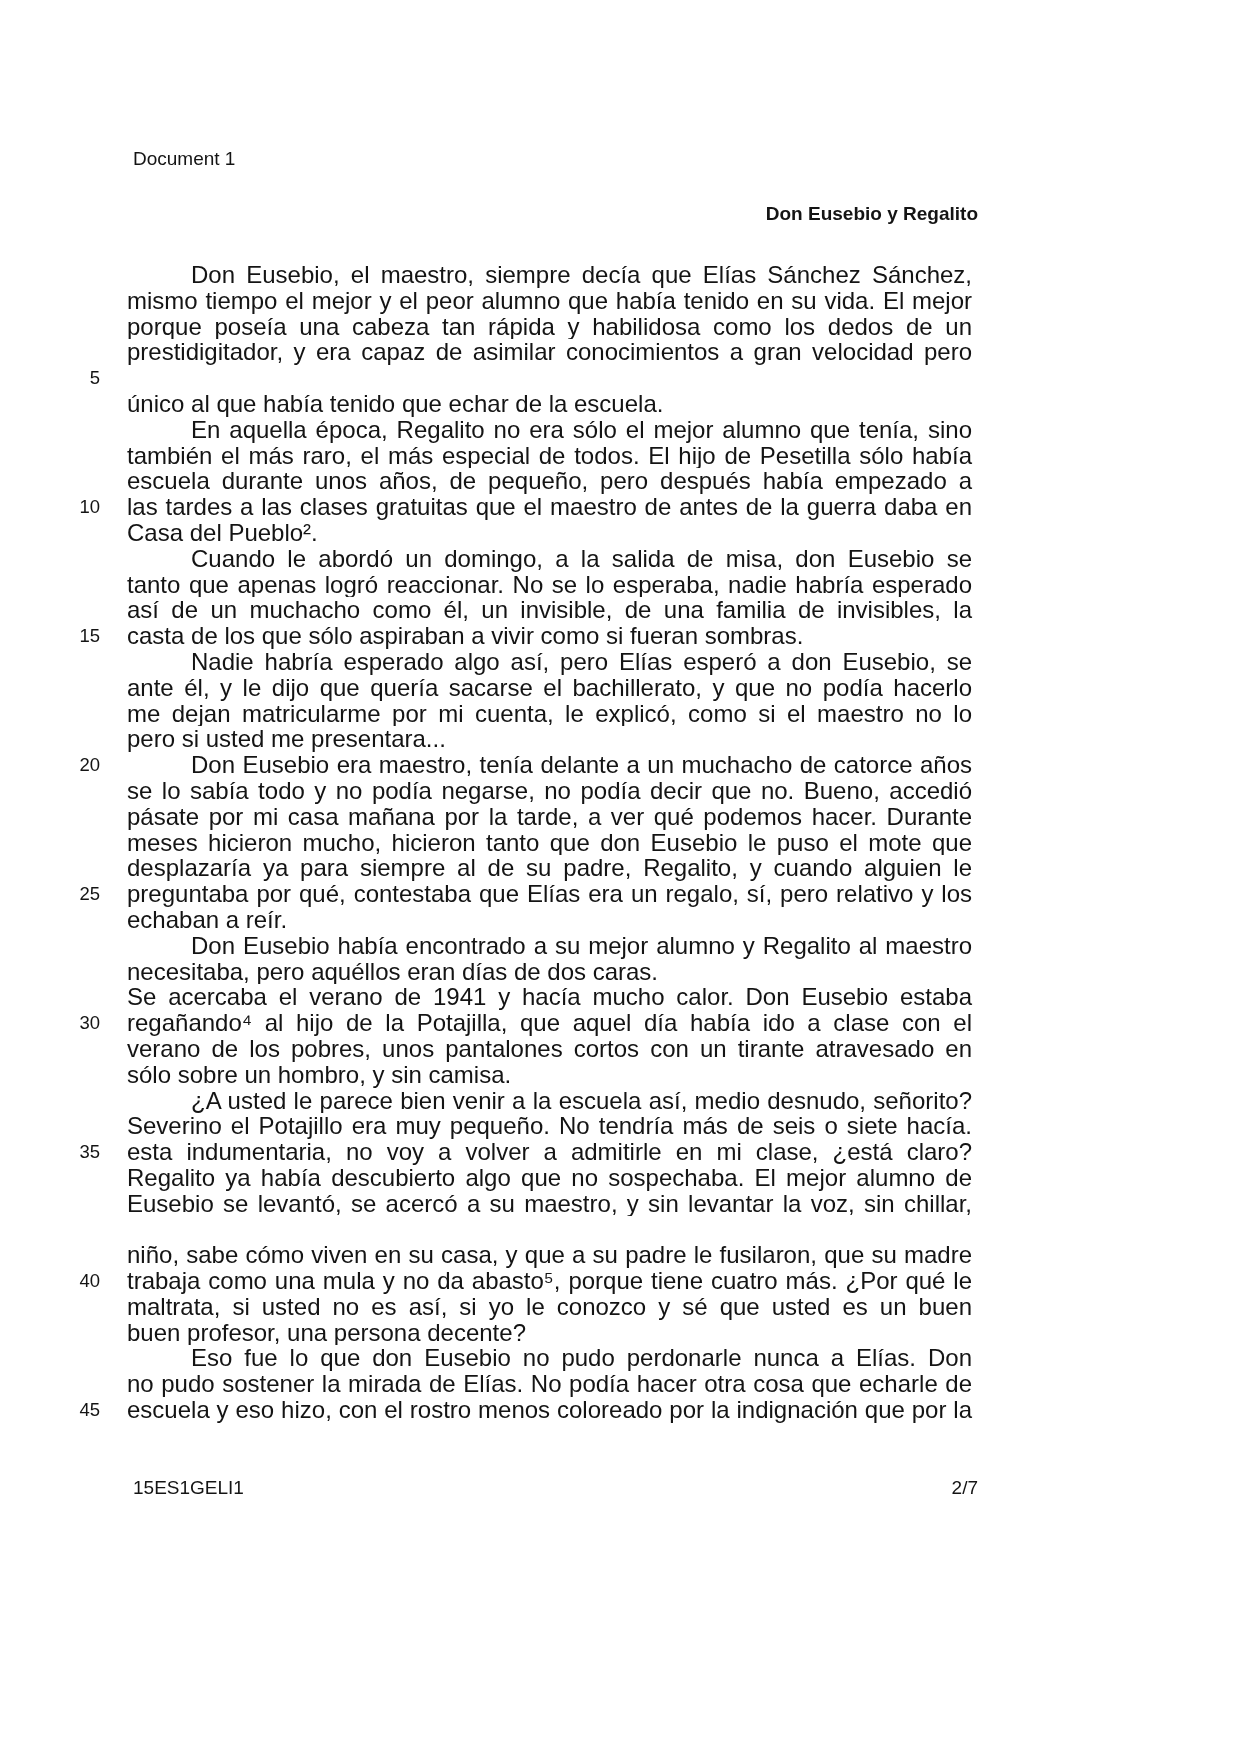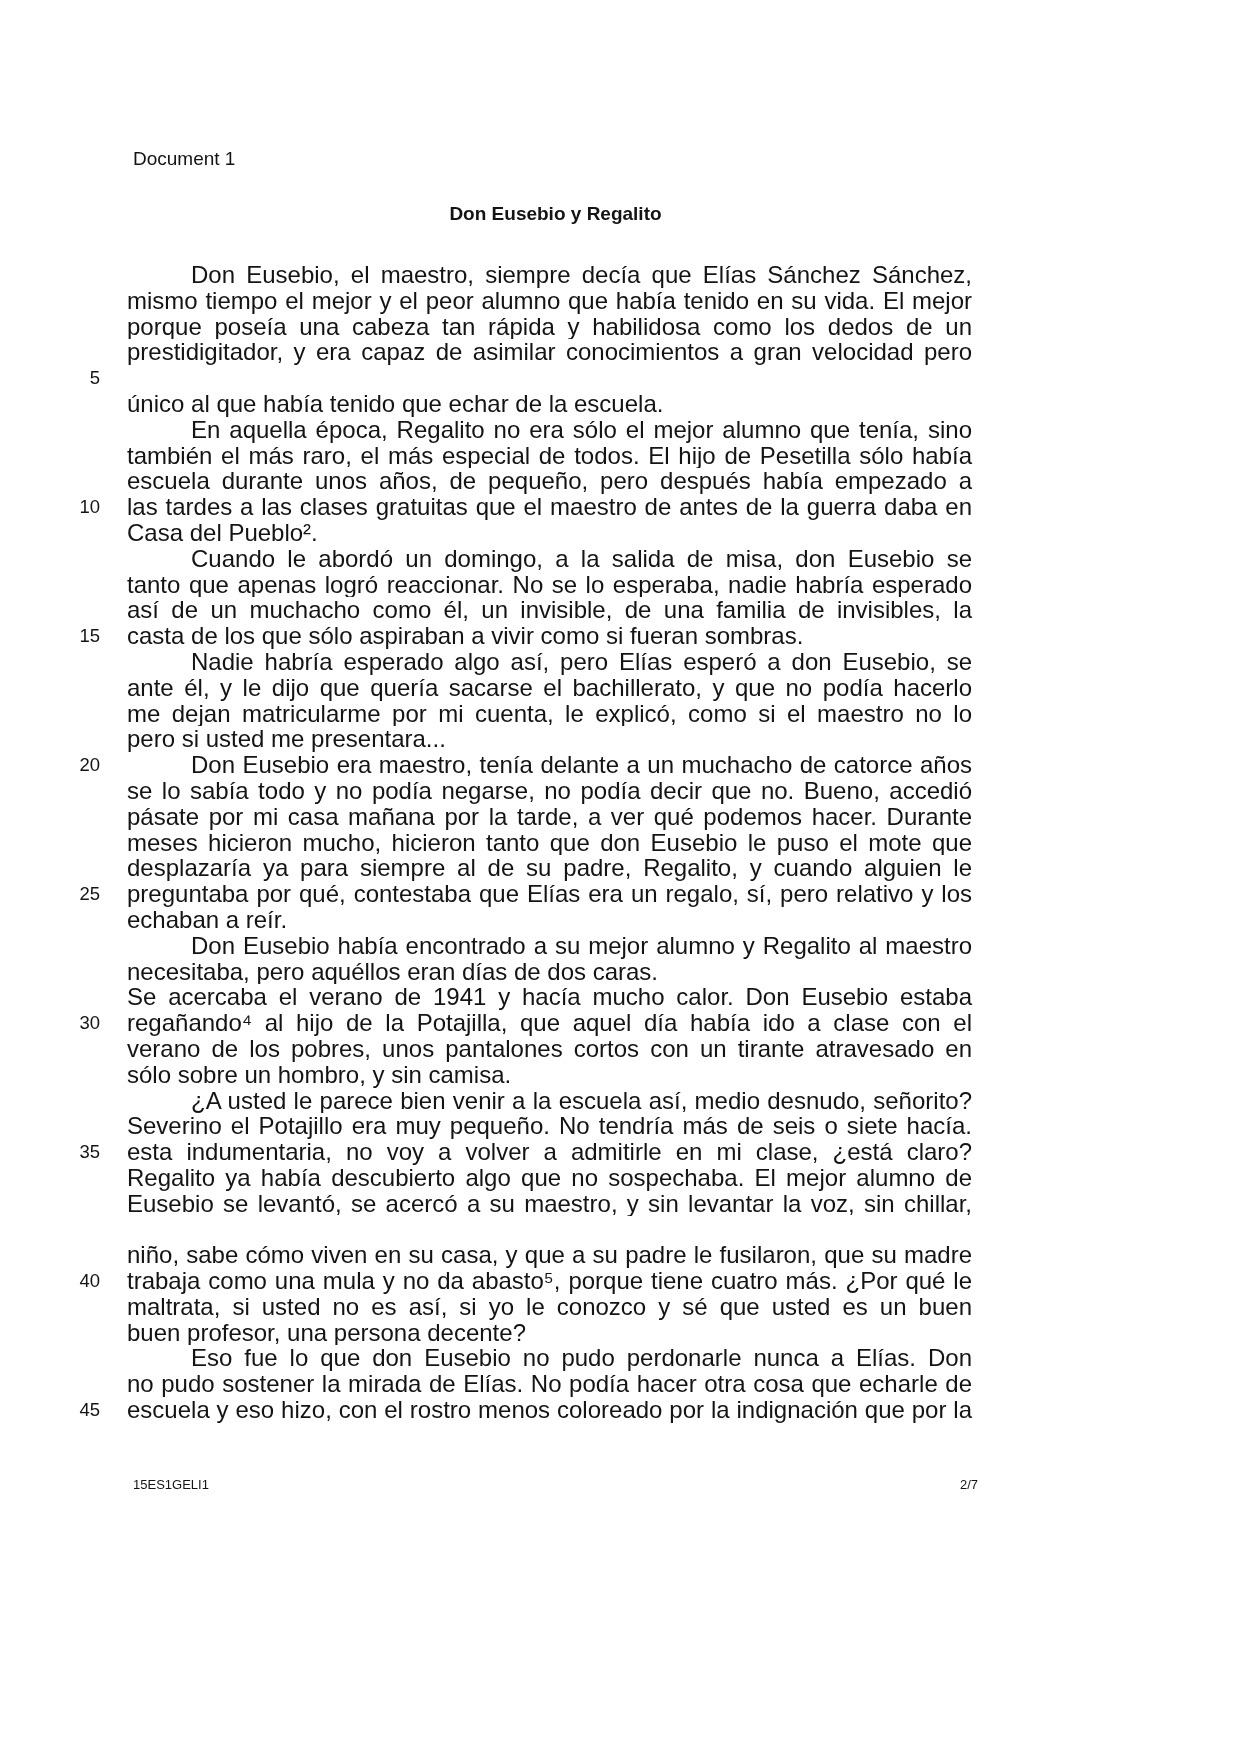--- a/index.html
+++ b/index.html
@@ -20,21 +20,21 @@
     top: 148px;
     font-size: 19px;
     font-weight: normal;
   }
 
   .doc-title {
     position: absolute;
     left: 133px;
     top: 203px;
     width: 845px;
-    text-align: center;
+    text-align: right;
     font-size: 19px;
     font-weight: bold;
   }
 
   .text-body {
     position: absolute;
     left: 60px;
     top: 262px;
     width: 958px;
   }
@@ -64,21 +64,21 @@
   .line-text.para-end { text-align-last: left; }
   .line-text.indent { text-indent: 64px; }
 
   .footer {
     position: absolute;
     left: 133px;
     top: 1477px;
     width: 845px;
     display: flex;
     justify-content: space-between;
-    font-size: 13px;
+    font-size: 19px;
   }
 </style>
 </head>
 <body>
 
 <div class="page">
 
   <div class="doc-label">Document 1</div>
 
   <div class="doc-title">Don Eusebio y Regalito</div>

